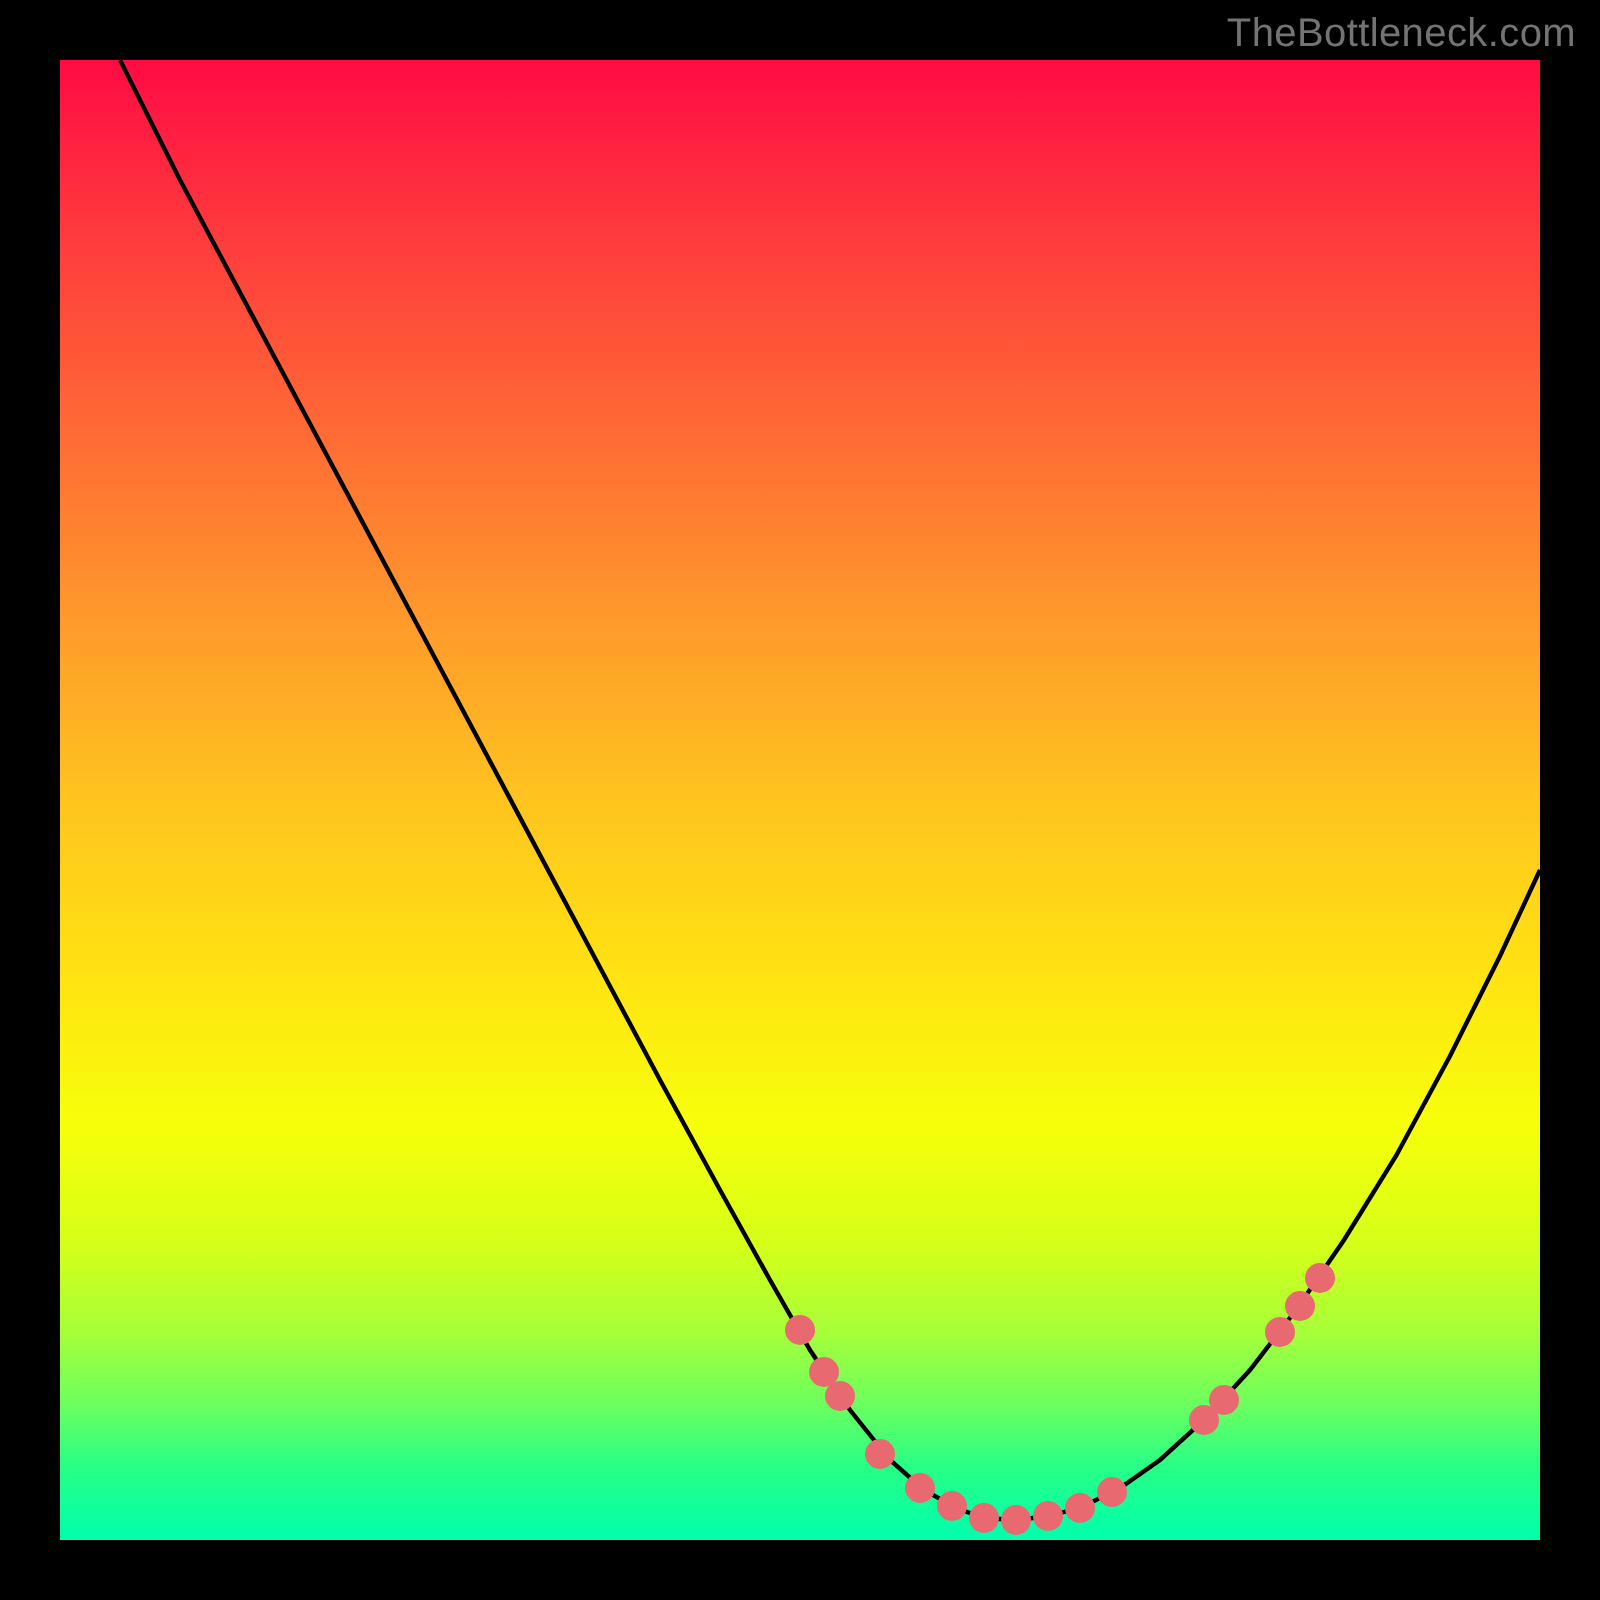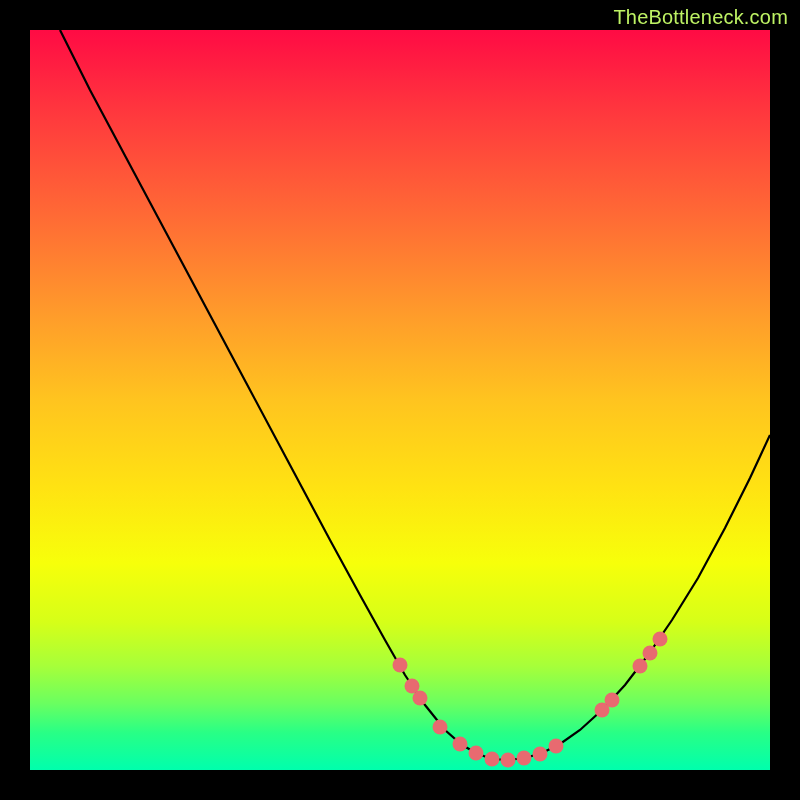--- a/index.html
+++ b/index.html
@@ -29,21 +29,21 @@
       #a6ff3a 86%,
       #6aff60 91%,
       #28ff86 95%,
       #00ffad 100%
     );
   }
   .watermark {
     position: absolute;
     top: 6px;
     right: 12px;
-    color: #bef264;
+    color: #737373;
     font-size: 20px;
     font-weight: 500;
     letter-spacing: 0.2px;
   }
   svg.plot {
     position: absolute;
     left: 0;
     top: 0;
     width: 740px;
     height: 740px;

